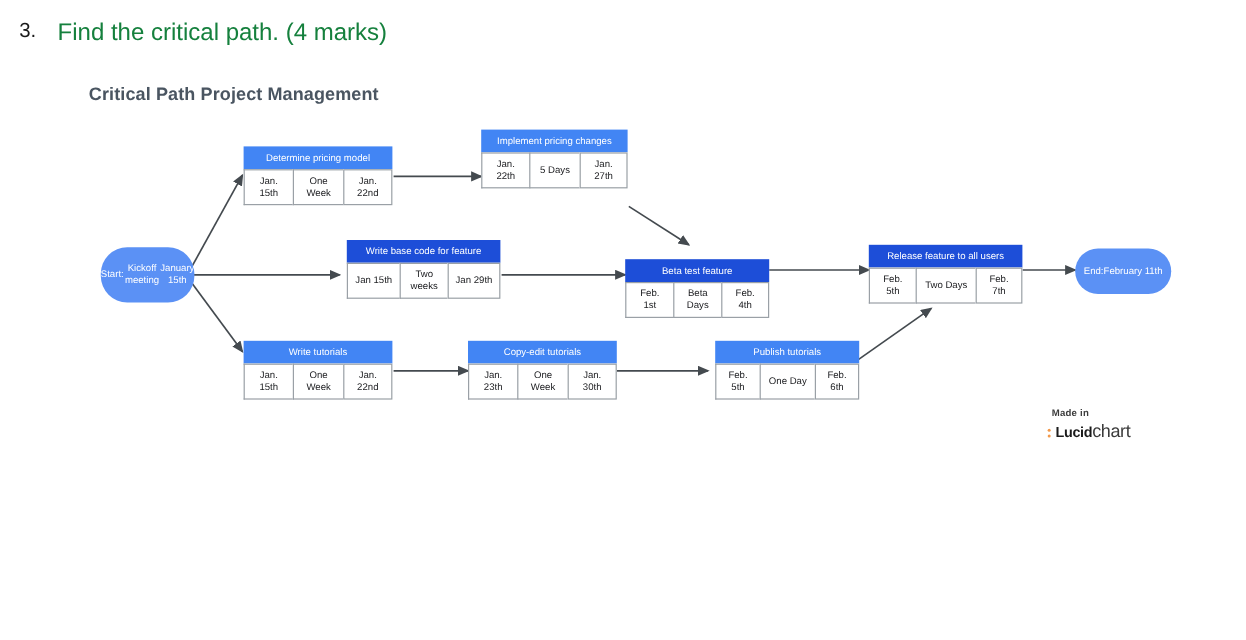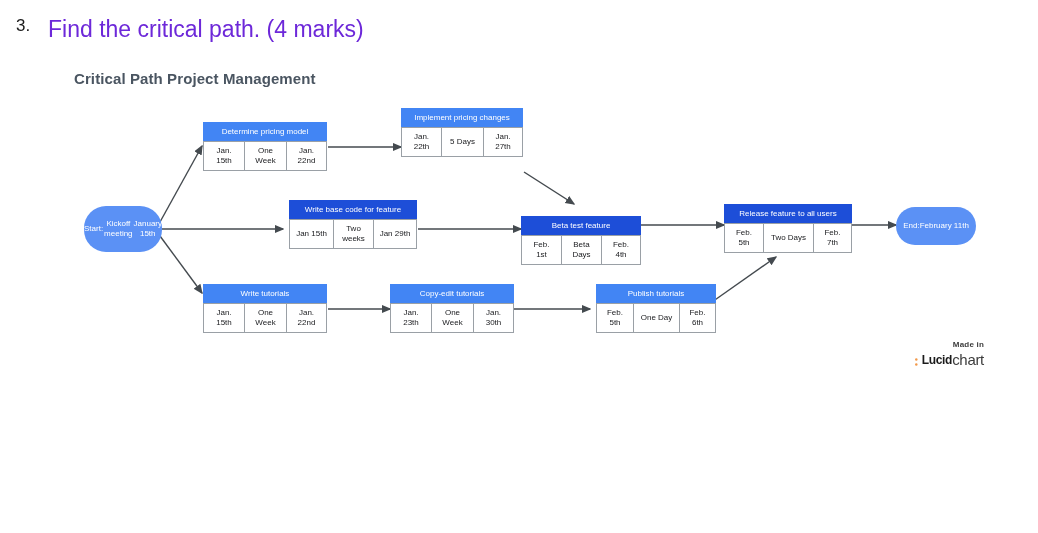--- a/index.html
+++ b/index.html
@@ -12,21 +12,21 @@
     position:relative;
   }
   #question{
     position:absolute;left:16px;top:16px;width:700px;
     display:flex;align-items:flex-start;
   }
   #question .qnum{
     font-size:17px;color:#1a1a1a;width:32px;flex:0 0 32px;
   }
   #question .qtext{
-    font-size:23px;color:#6d28d9;
+    font-size:20px;color:#15803d;
   }
   #chart-title{
     position:absolute;left:74px;top:70px;
     font-size:15px;font-weight:bold;color:#4a5561;
     letter-spacing:.1px;
   }
   #diagram{
     position:absolute;left:0;top:0;width:930px;height:533px;padding-left:48px;
   }
   #edges{position:absolute;left:0;top:0;width:1038px;height:533px;pointer-events:none;}
@@ -62,22 +62,22 @@
     background:#5b91f5;
     border-radius:22px;
     color:#ffffff;font-size:8px;line-height:10.5px;
     display:flex;flex-direction:row;
     align-items:center;justify-content:center;
     text-align:center;
   }
 
   
   #watermark{
-    position:absolute;left:884px;top:340px;width:100px;
-    text-align:right;
+    position:absolute;left:842px;top:340px;width:100px;
+    text-align:center;
   }
   #watermark .made{
     font-size:8px;font-weight:bold;color:#3c3c3c;letter-spacing:.2px;
   }
   #watermark .brand{
     display:flex;align-items:center;justify-content:flex-end;
     margin-top:2px;
   }
   #watermark .mark{
     width:12px;height:12px;margin-right:3px;position:relative;flex:0 0 12px;

